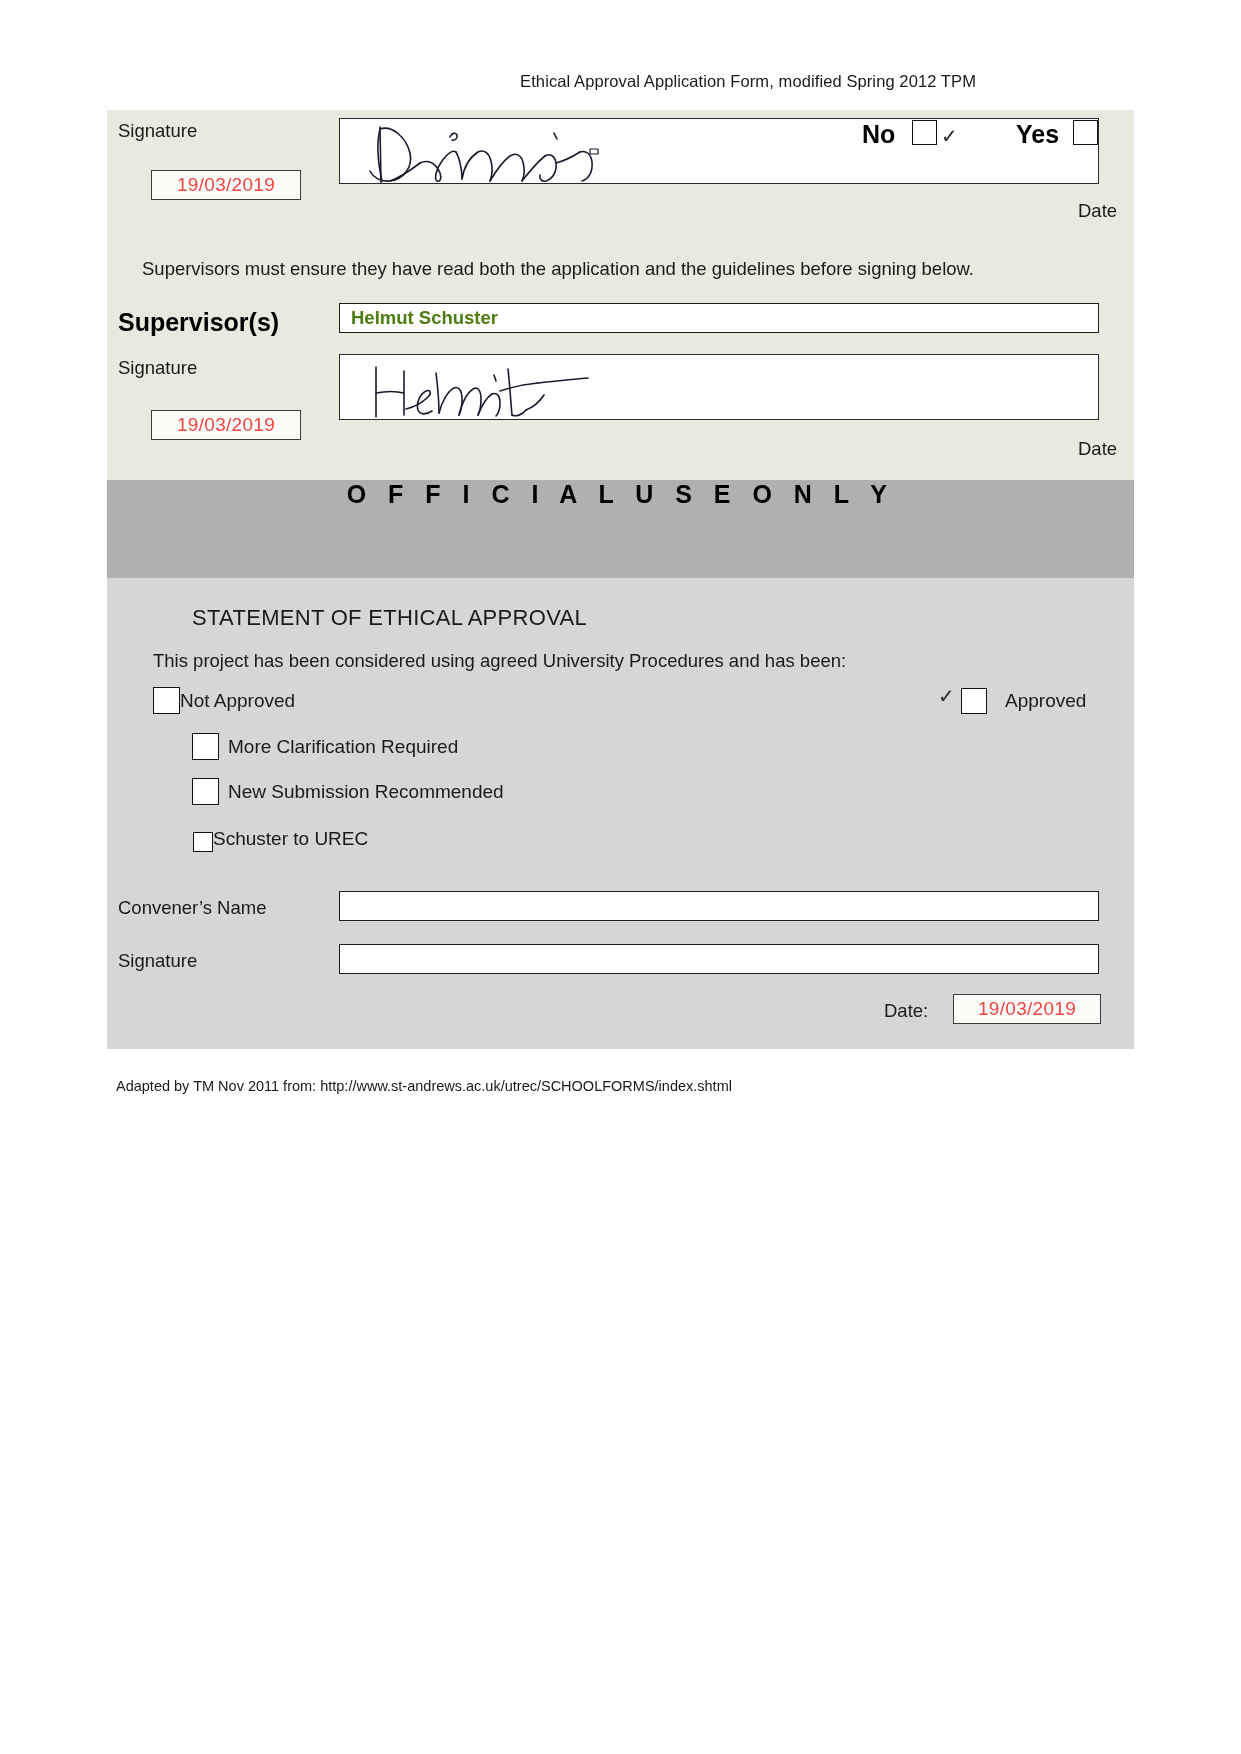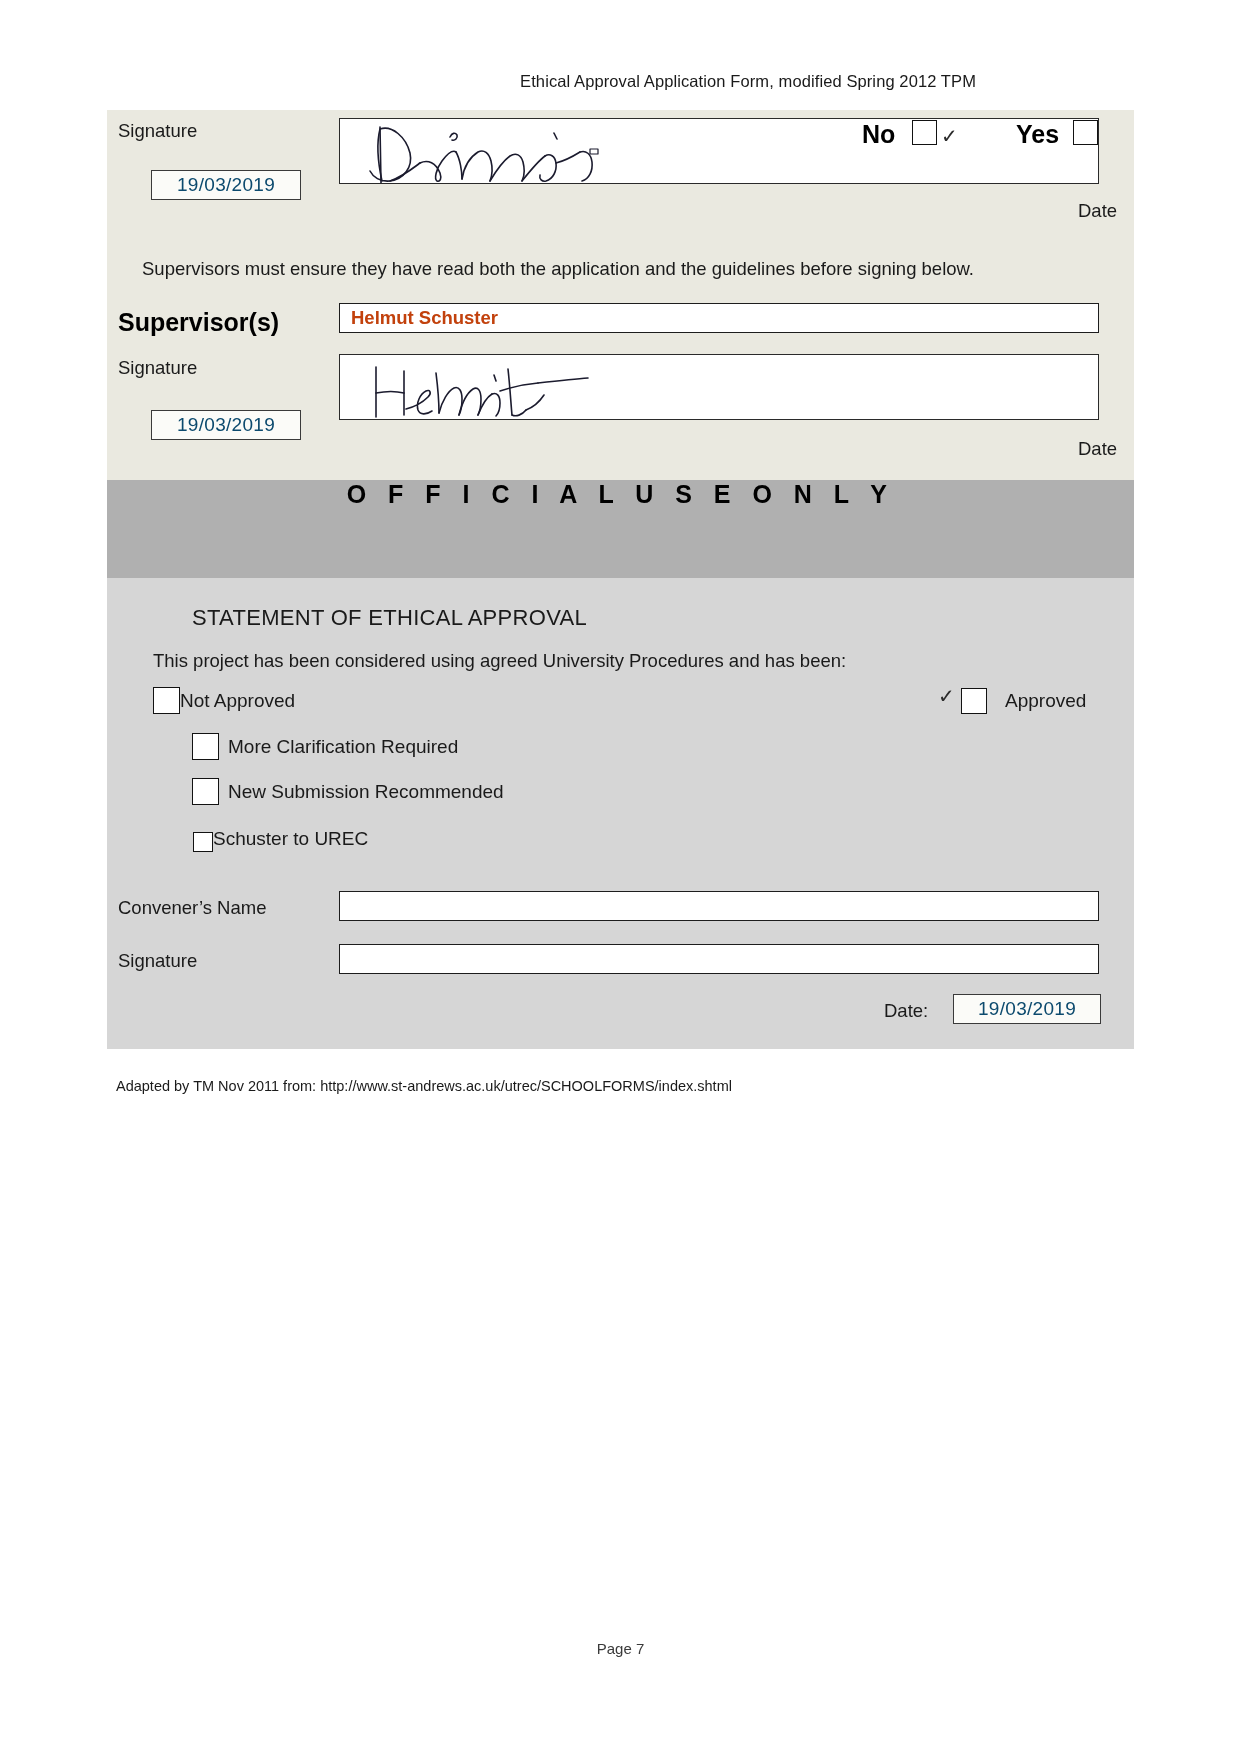--- a/index.html
+++ b/index.html
@@ -90,42 +90,42 @@
     color: #1a1a1a;
   }
 
   
   .date-chip {
     position: absolute;
     border: 1.6px solid #3a3a3a;
     background: #fbfbf8;
     box-sizing: border-box;
     font-size: 19px;
-    color: #0c4a6e;
+    color: #ef4444;
     display: flex;
     align-items: center;
     justify-content: center;
     letter-spacing: 0.3px;
   }
 
   
   .field-box {
     position: absolute;
     border: 1.6px solid #1d1d1d;
     background: #ffffff;
     box-sizing: border-box;
   }
   .field-box .field-text {
     position: absolute;
     left: 11px;
     top: 50%;
     transform: translateY(-50%);
     font-size: 18.5px;
     font-weight: bold;
-    color: #c2410c;
+    color: #4d7c0f;
     white-space: nowrap;
   }
 
   
   .sig-box {
     position: absolute;
     border: 1.4px solid #2a2a2a;
     background: #ffffff;
     box-sizing: border-box;
     overflow: hidden;
@@ -295,15 +295,14 @@
   <div class="abs body-line" style="left:118px; top:950px;">Signature</div>
   <div class="field-box" style="left:339px; top:944px; width:760px; height:30px;">
     <span class="field-text" style="font-weight:normal;"></span>
   </div>
 
   <div class="abs body-line" style="left:884px; top:1000px;">Date:</div>
   <div class="date-chip" style="left:953px; top:994px; width:148px; height:30px;">19/03/2019</div>
 
   <div class="adapted-line">Adapted by TM Nov 2011 from: http://www.st-andrews.ac.uk/utrec/SCHOOLFORMS/index.shtml</div>
 
-  <div class="page-footer">Page 7</div>
 
 </div>
 
 </body></html>

